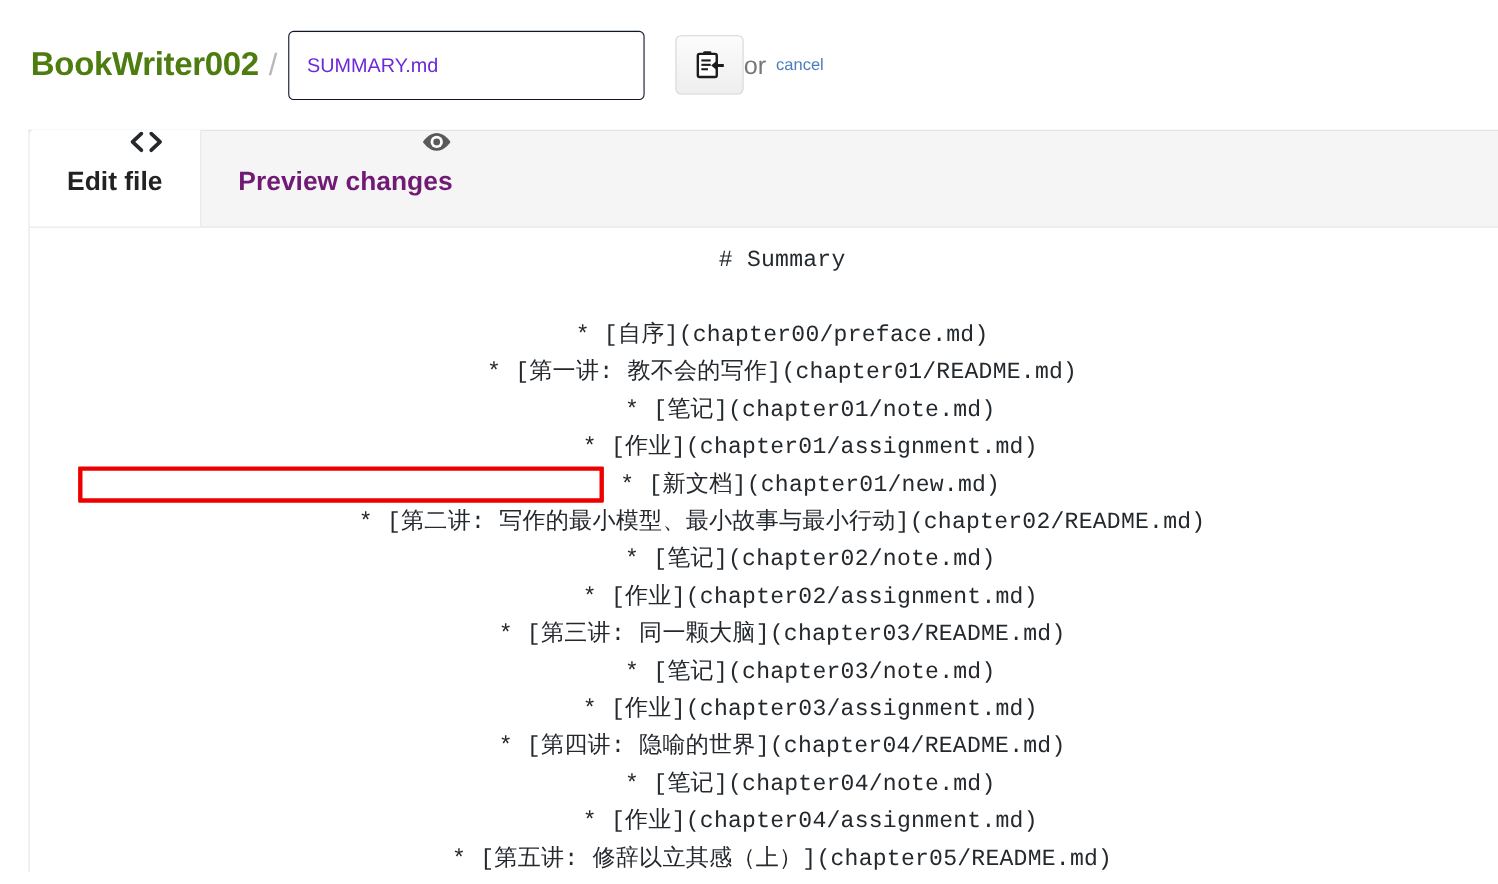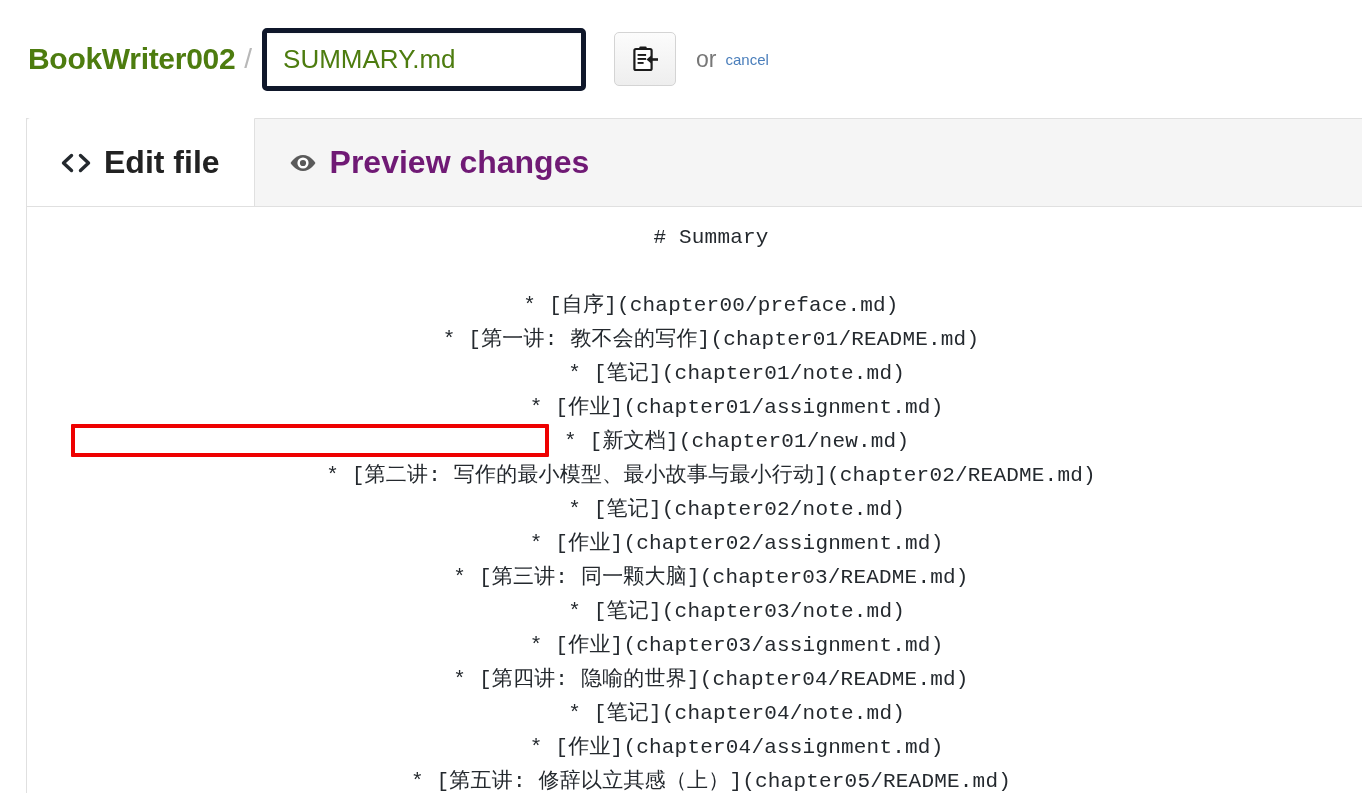--- a/index.html
+++ b/index.html
@@ -30,26 +30,26 @@
   }
   #breadcrumb-separator {
     font-size: 28px;
     color: #b8b8b8;
     margin: 0 10px 0 9px;
     font-weight: 300;
   }
   #filename-input {
     width: 324px;
     height: 63px;
-    border: 5px solid #0f172a;
+    border: 1px solid #0f172a;
     border-radius: 5px;
     background: #fff;
     font-family: "Liberation Sans", sans-serif;
-    font-size: 26px;
-    color: #4d7c0f;
+    font-size: 18px;
+    color: #6d28d9;
     padding: 0 16px;
     outline: none;
     box-shadow: inset 0 1px 2px rgba(0,0,0,0.045);
   }
   #paste-button {
     width: 62px;
     height: 54px;
     margin-left: 28px;
     border: 1px solid #d4d4d4;
     border-radius: 5px;
@@ -57,21 +57,20 @@
     display: flex;
     align-items: center;
     justify-content: center;
     cursor: pointer;
     padding: 0;
   }
   #paste-button svg { display: block; }
   #or-text {
     font-size: 23px;
     color: #777777;
-    margin-left: 20px;
   }
   #cancel-link {
     font-size: 15px;
     color: #4a7ebb;
     margin-left: 9px;
     text-decoration: none;
     cursor: pointer;
   }
 
   
@@ -84,27 +83,28 @@
   }
   #tab-bar {
     display: flex;
     height: 88px;
     background: #f5f5f5;
     border-bottom: 1px solid #e0e0e0;
     align-items: stretch;
   }
   .tab {
     display: flex;
-    align-items: center;
+    align-items: flex-end;
     gap: 13px;
     padding: 0 34px;
-    font-size: 32px;
+    font-size: 24px;
     cursor: pointer;
     user-select: none;
     white-space: nowrap;
+    flex-direction: column;
   }
   .tab.active {
     background: #ffffff;
     color: #222222;
     font-weight: bold;
     border-right: 1px solid #e0e0e0;
     border-top-left-radius: 4px;
     margin-top: -1px;
     border-top: 1px solid #ffffff;
   }

